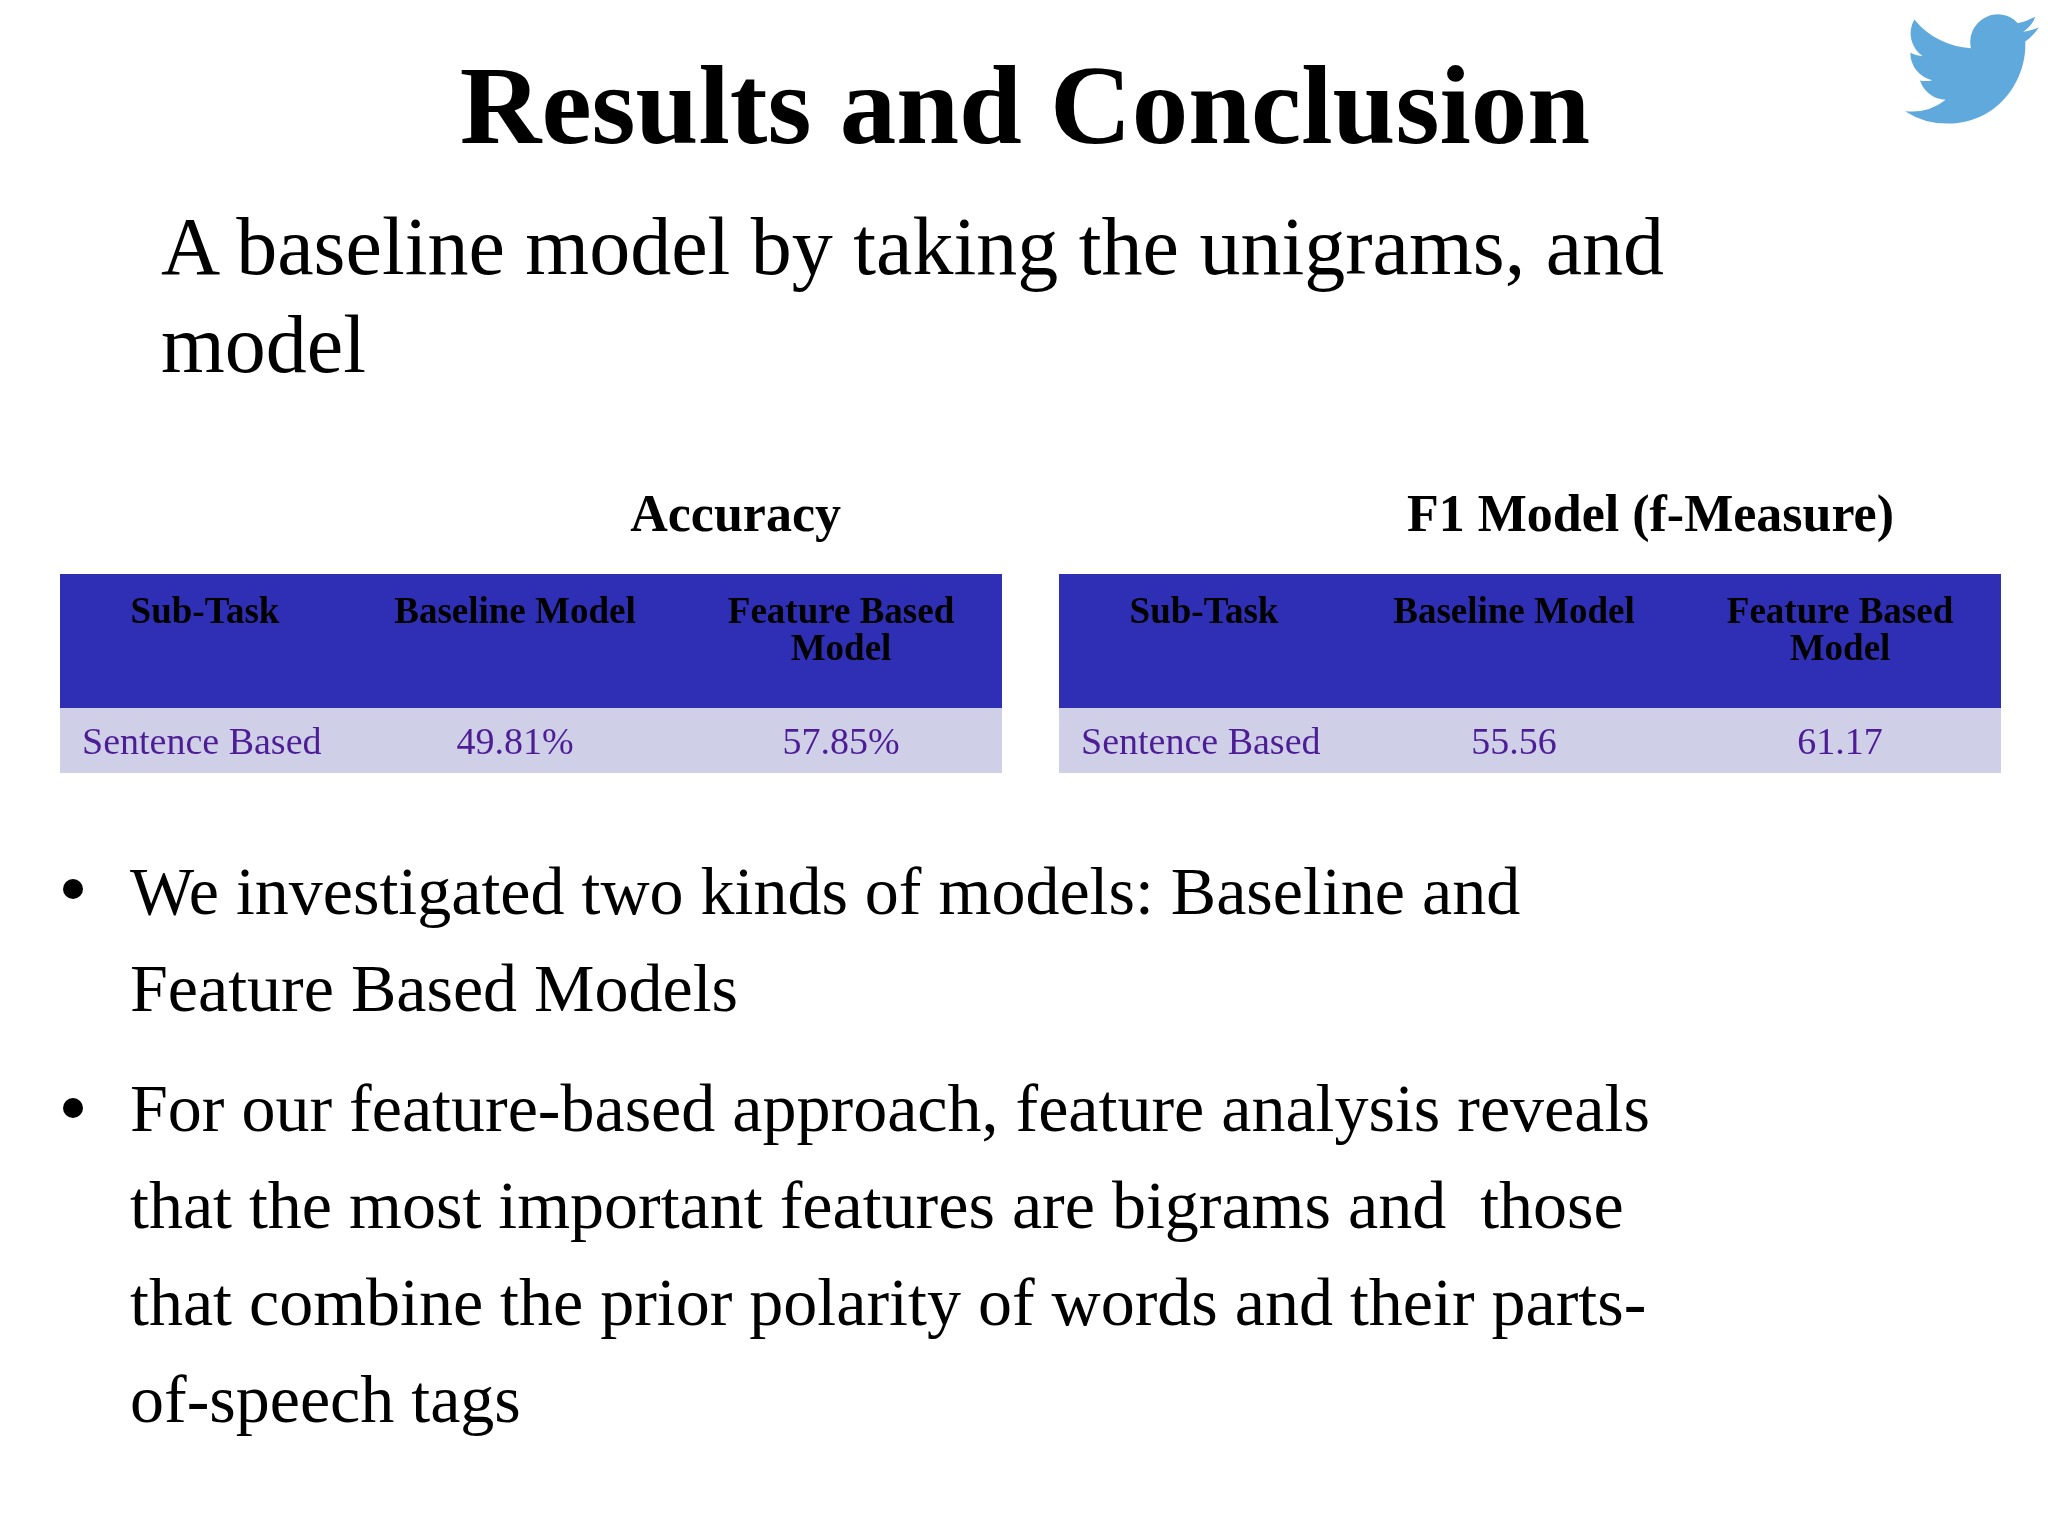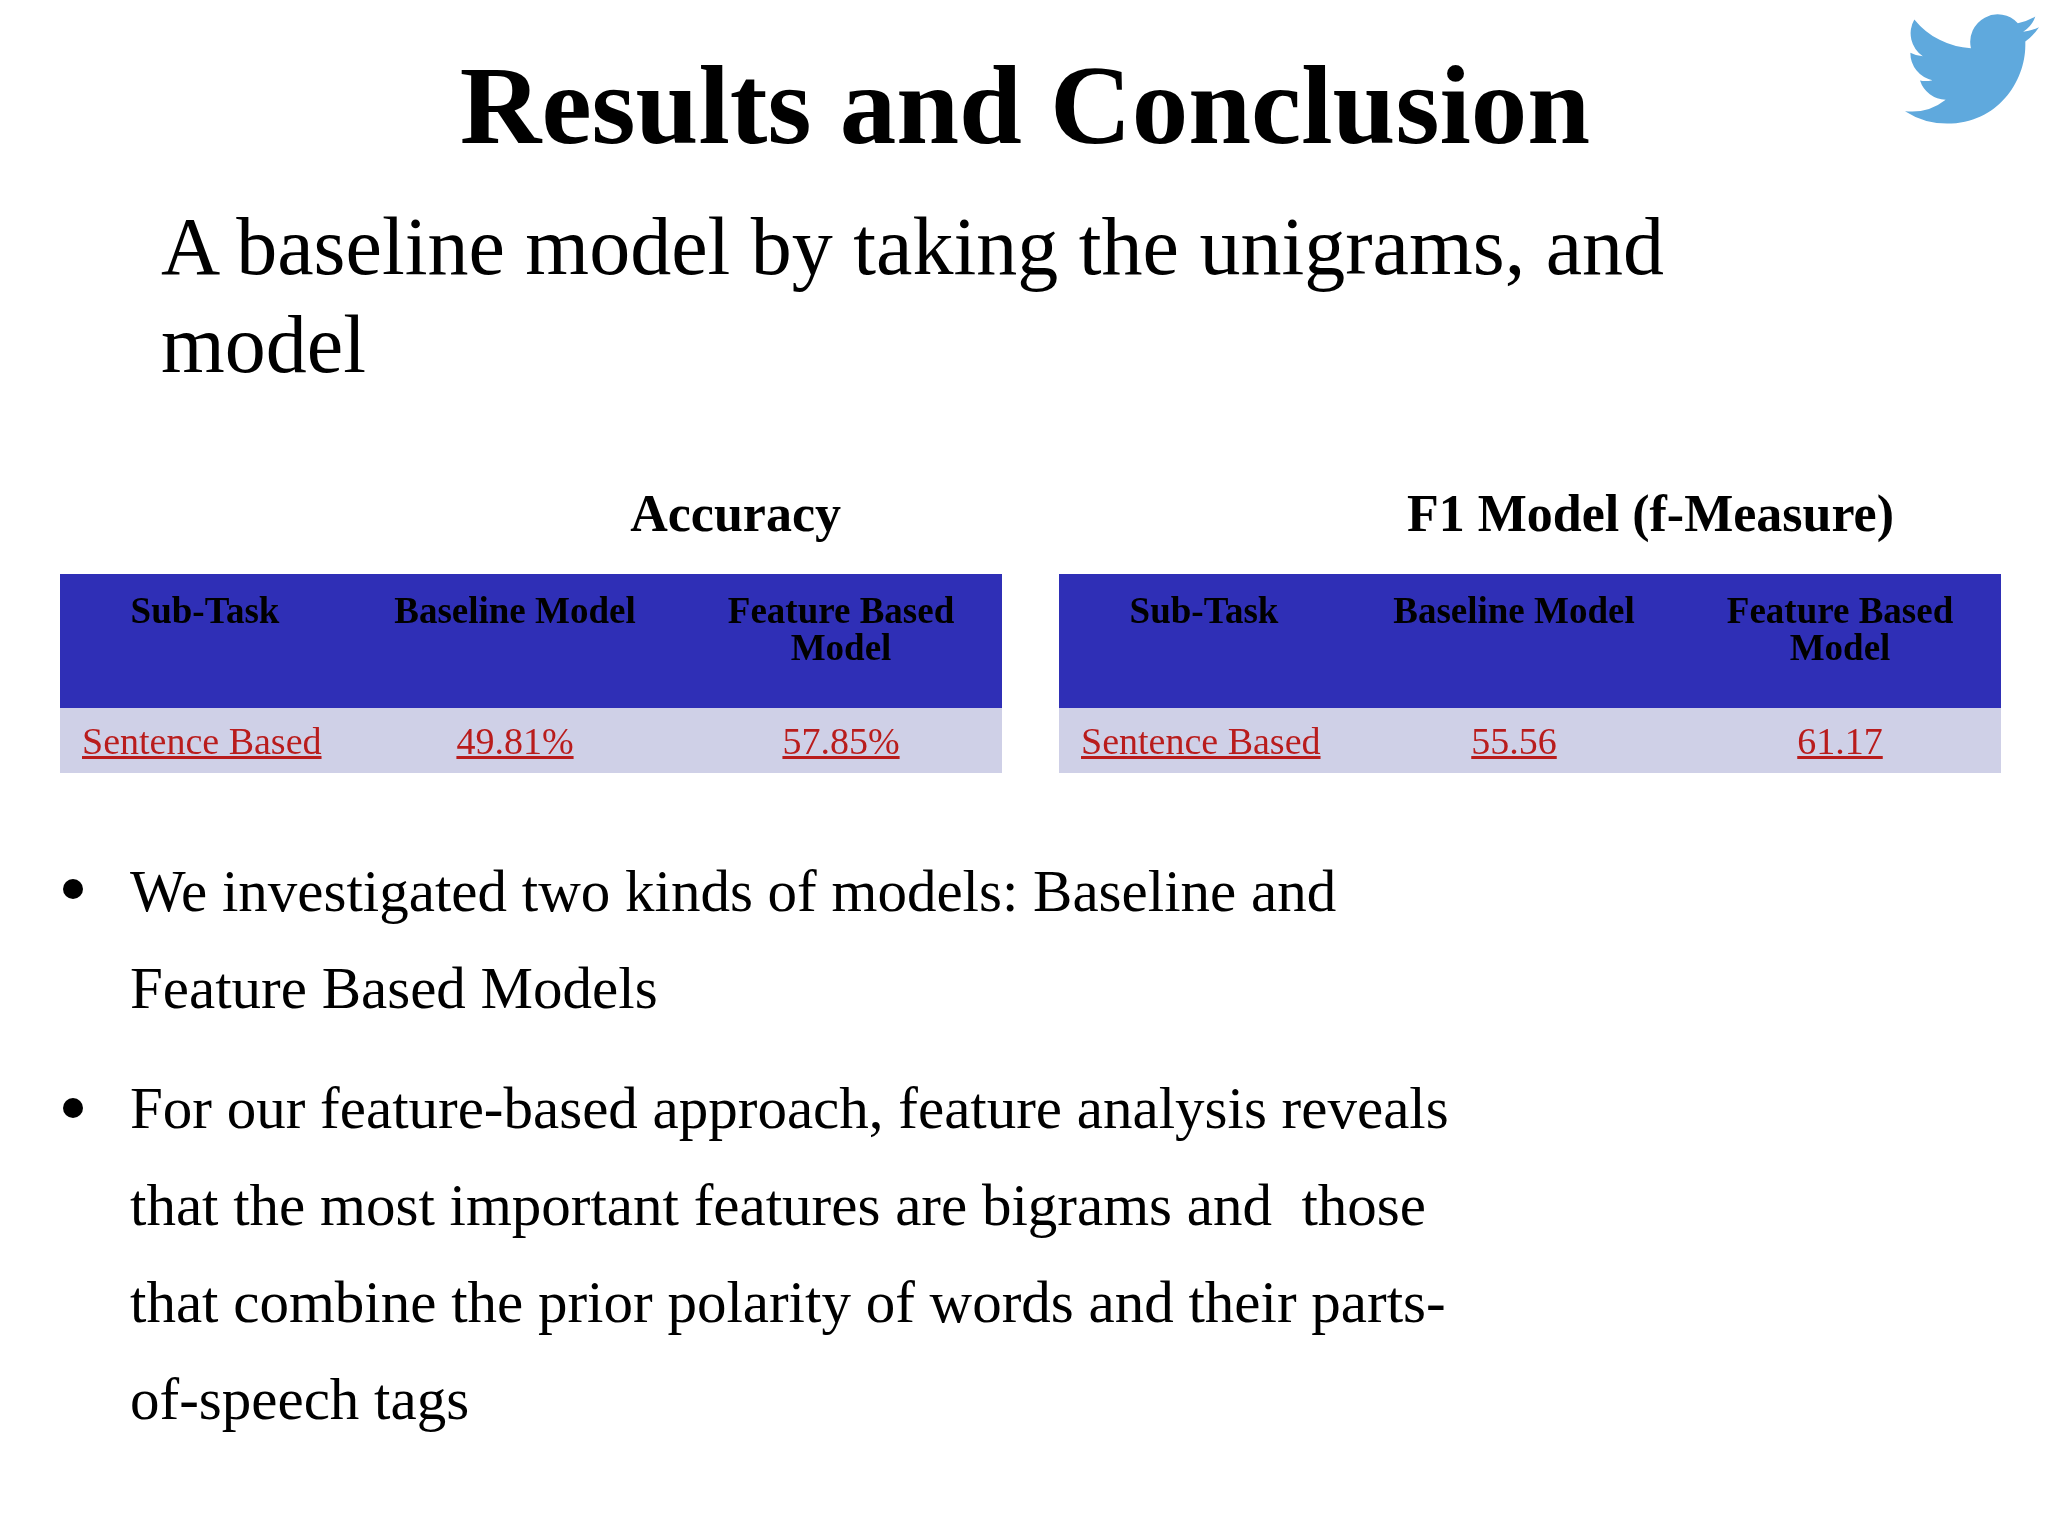--- a/index.html
+++ b/index.html
@@ -32,30 +32,30 @@
   table.res col.c2 { width: 330px; }
   table.res col.c3 { width: 322px; }
   table.res th {
     background: #2f2fb6; height: 134px; box-sizing: border-box;
     padding: 18px 6px 0 6px; vertical-align: top; text-align: center;
     font-size: 37px; line-height: 37px; font-weight: bold; color: #000000;
   }
   table.res td {
     background: #cfd0e7; height: 65px; box-sizing: border-box;
     padding: 6px 6px 0 6px; vertical-align: top; text-align: center;
-    font-size: 38px; line-height: 55px; color: #b91c1c; white-space: nowrap; text-decoration: underline;
+    font-size: 38px; line-height: 55px; color: #4c1d95; white-space: nowrap;
   }
   table.res td.first { text-align: left; padding-left: 22px; }
   table.res th span { display: block; }
   .bullet { position: absolute; left: 0; }
   .bullet .dot {
     position: absolute; left: 63px; width: 20px; height: 20px; border-radius: 50%;
     background: #000000;
   }
-  .bullet .text { position: absolute; left: 130px; font-size: 59px; line-height: 97px; }
+  .bullet .text { position: absolute; left: 130px; font-size: 68px; line-height: 97px; }
   .bullet .text .line { display: block; white-space: pre; }
   .b1 { top: 843px; }
   .b1 .dot { top: 36px; }
   .b2 { top: 1060px; }
   .b2 .dot { top: 38px; }
 </style>
 </head>
 <body>
 
 <div class="abs title">Results and Conclusion</div>

